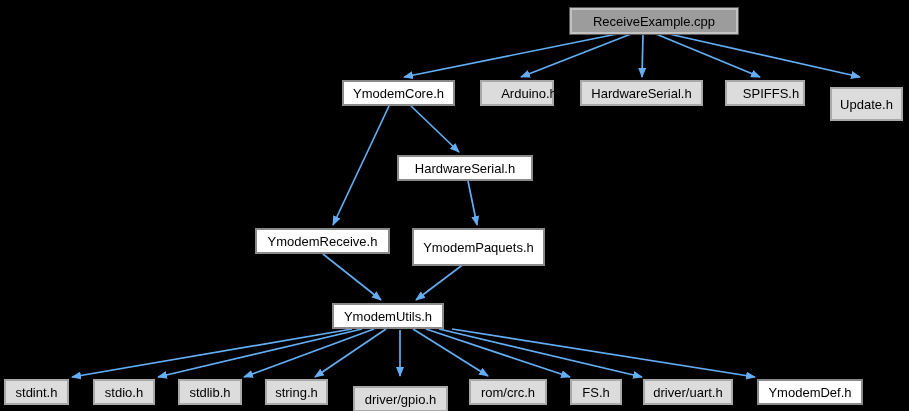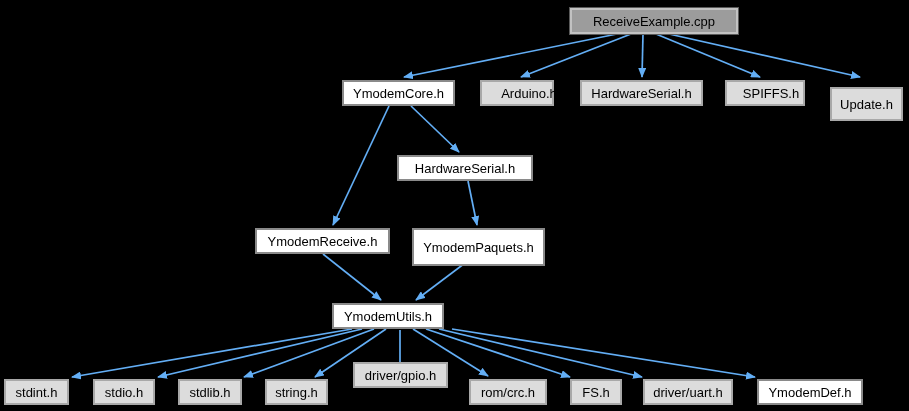--- a/index.html
+++ b/index.html
@@ -88,18 +88,18 @@
     <div class="node external" style="left: 725px; top: 80px; width: 80px; height: 26px; padding-left: 12px;">SPIFFS.h</div>
     <div class="node external" style="left: 830px; top: 80px; width: 73px; height: 34px; margin-top: 7px;">Update.h</div>
     <div class="node documented" style="left: 397px; top: 155px; width: 136px; height: 26px;">HardwareSerial.h</div>
     <div class="node documented" style="left: 255px; top: 228px; width: 135px; height: 26px; text-align: right;">YmodemReceive.h</div>
     <div class="node documented" style="left: 412px; top: 228px; width: 133px; height: 38px;">YmodemPaquets.h</div>
     <div class="node documented" style="left: 332px; top: 303px; width: 112px; height: 26px;">YmodemUtils.h</div>
     <div class="node external" style="left: 4px; top: 379px; width: 65px; height: 26px;">stdint.h</div>
     <div class="node external" style="left: 93px; top: 379px; width: 62px; height: 26px;">stdio.h</div>
     <div class="node external" style="left: 178px; top: 379px; width: 64px; height: 26px;">stdlib.h</div>
     <div class="node external" style="left: 265px; top: 379px; width: 63px; height: 26px;">string.h</div>
-    <div class="node external" style="left: 353px; top: 362px; width: 95px; height: 26px;">driver/gpio.h</div>
+    <div class="node external" style="left: 353px; top: 386px; width: 95px; height: 26px;">driver/gpio.h</div>
     <div class="node external" style="left: 469px; top: 379px; width: 78px; height: 26px;">rom/crc.h</div>
     <div class="node external" style="left: 570px; top: 379px; width: 52px; height: 26px;">FS.h</div>
     <div class="node external" style="left: 643px; top: 379px; width: 90px; height: 26px;">driver/uart.h</div>
     <div class="node documented" style="left: 757px; top: 379px; width: 106px; height: 26px;">YmodemDef.h</div>
   </div>
 
 </body></html>

